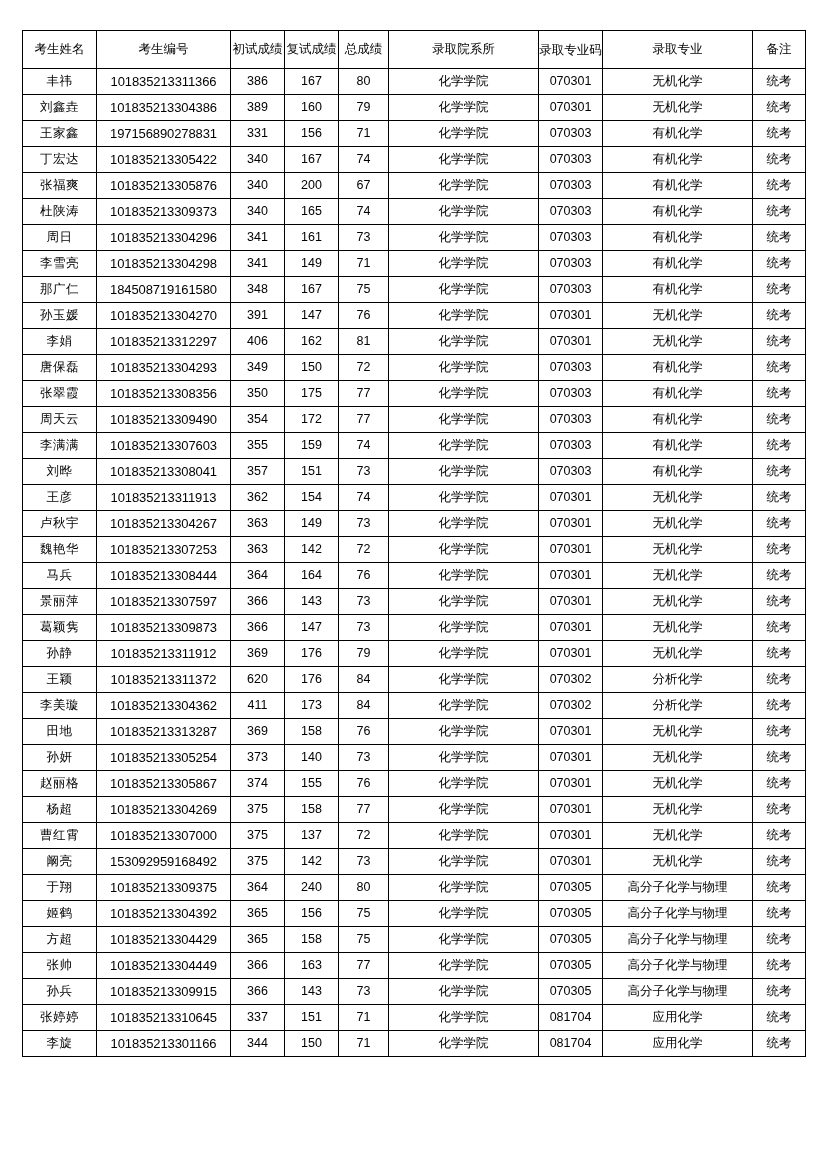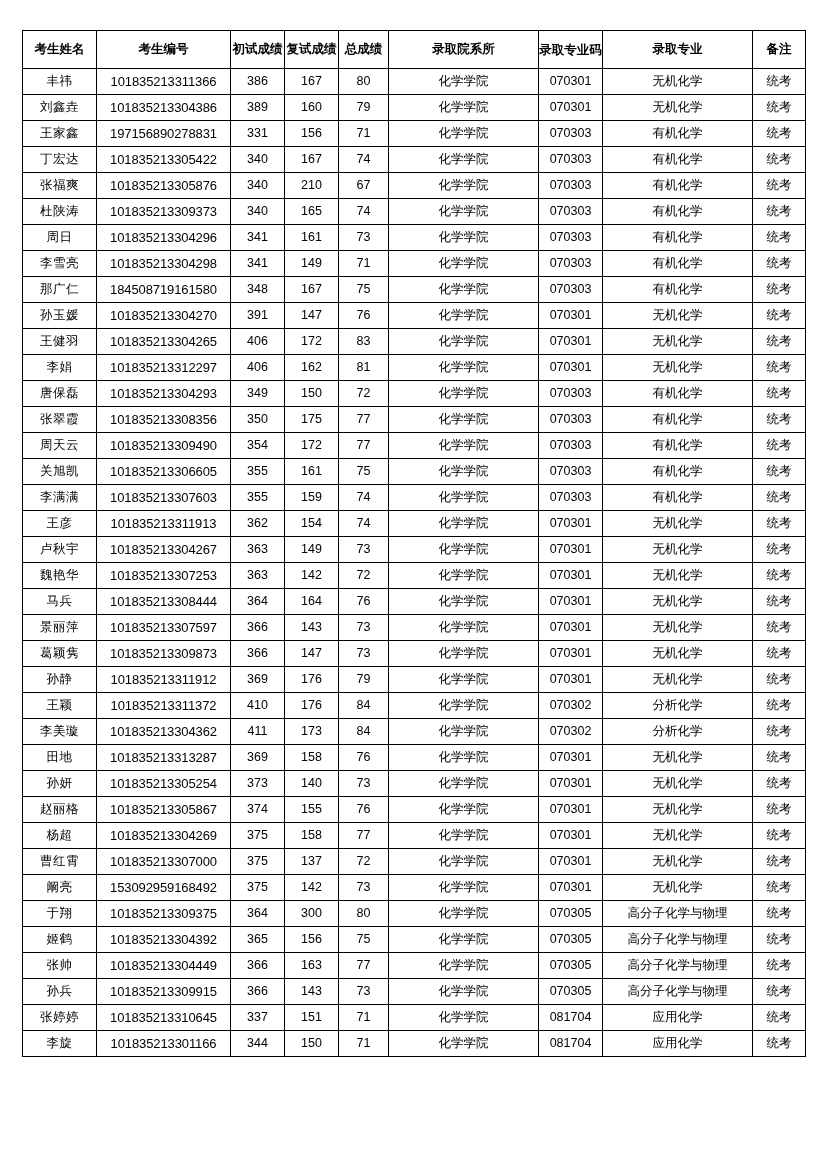--- a/index.html
+++ b/index.html
@@ -31,21 +31,21 @@
     border: 1px solid #000000;
     text-align: center;
     vertical-align: middle;
     padding: 0;
     height: 25px;
     line-height: 25px;
     overflow: hidden;
     white-space: nowrap;
   }
   table.admit thead th {
-    font-weight: bold;
+    font-weight: normal;
     height: 37px;
     line-height: 15px;
     font-size: 12.5px;
     margin-top: 22px;
   }
   
   col.c0 { width: 74px; }   
   col.c1 { width: 134px; }  
   col.c2 { width: 54px; }   
   col.c3 { width: 54px; }   
@@ -137,21 +137,21 @@
           <td>74</td>
           <td>化学学院</td>
           <td>070303</td>
           <td>有机化学</td>
           <td>统考</td>
         </tr>
         <tr>
           <td class="cell-name">张福爽</td>
           <td class="cell-num">101835213305876</td>
           <td>340</td>
-          <td>210</td>
+          <td>200</td>
           <td>67</td>
           <td>化学学院</td>
           <td>070303</td>
           <td>有机化学</td>
           <td>统考</td>
         </tr>
         <tr>
           <td class="cell-name">杜陕涛</td>
           <td class="cell-num">101835213309373</td>
           <td>340</td>
@@ -200,31 +200,20 @@
           <td class="cell-num">101835213304270</td>
           <td>391</td>
           <td>147</td>
           <td>76</td>
           <td>化学学院</td>
           <td>070301</td>
           <td>无机化学</td>
           <td>统考</td>
         </tr>
         <tr>
-          <td class="cell-name">王健羽</td>
-          <td class="cell-num">101835213304265</td>
-          <td>406</td>
-          <td>172</td>
-          <td>83</td>
-          <td>化学学院</td>
-          <td>070301</td>
-          <td>无机化学</td>
-          <td>统考</td>
-        </tr>
-        <tr>
           <td class="cell-name">李娟</td>
           <td class="cell-num">101835213312297</td>
           <td>406</td>
           <td>162</td>
           <td>81</td>
           <td>化学学院</td>
           <td>070301</td>
           <td>无机化学</td>
           <td>统考</td>
         </tr>
@@ -255,42 +244,42 @@
           <td class="cell-num">101835213309490</td>
           <td>354</td>
           <td>172</td>
           <td>77</td>
           <td>化学学院</td>
           <td>070303</td>
           <td>有机化学</td>
           <td>统考</td>
         </tr>
         <tr>
-          <td class="cell-name">关旭凯</td>
-          <td class="cell-num">101835213306605</td>
-          <td>355</td>
-          <td>161</td>
-          <td>75</td>
-          <td>化学学院</td>
-          <td>070303</td>
-          <td>有机化学</td>
-          <td>统考</td>
-        </tr>
-        <tr>
           <td class="cell-name">李满满</td>
           <td class="cell-num">101835213307603</td>
           <td>355</td>
           <td>159</td>
           <td>74</td>
           <td>化学学院</td>
           <td>070303</td>
           <td>有机化学</td>
           <td>统考</td>
         </tr>
         <tr>
+          <td class="cell-name">刘晔</td>
+          <td class="cell-num">101835213308041</td>
+          <td>357</td>
+          <td>151</td>
+          <td>73</td>
+          <td>化学学院</td>
+          <td>070303</td>
+          <td>有机化学</td>
+          <td>统考</td>
+        </tr>
+        <tr>
           <td class="cell-name">王彦</td>
           <td class="cell-num">101835213311913</td>
           <td>362</td>
           <td>154</td>
           <td>74</td>
           <td>化学学院</td>
           <td>070301</td>
           <td>无机化学</td>
           <td>统考</td>
         </tr>
@@ -356,21 +345,21 @@
           <td>176</td>
           <td>79</td>
           <td>化学学院</td>
           <td>070301</td>
           <td>无机化学</td>
           <td>统考</td>
         </tr>
         <tr>
           <td class="cell-name">王颖</td>
           <td class="cell-num">101835213311372</td>
-          <td>410</td>
+          <td>620</td>
           <td>176</td>
           <td>84</td>
           <td>化学学院</td>
           <td>070302</td>
           <td>分析化学</td>
           <td>统考</td>
         </tr>
         <tr>
           <td class="cell-name">李美璇</td>
           <td class="cell-num">101835213304362</td>
@@ -445,39 +434,50 @@
           <td>73</td>
           <td>化学学院</td>
           <td>070301</td>
           <td>无机化学</td>
           <td>统考</td>
         </tr>
         <tr>
           <td class="cell-name">于翔</td>
           <td class="cell-num">101835213309375</td>
           <td>364</td>
-          <td>300</td>
+          <td>240</td>
           <td>80</td>
           <td>化学学院</td>
           <td>070305</td>
           <td>高分子化学与物理</td>
           <td>统考</td>
         </tr>
         <tr>
           <td class="cell-name">姬鹤</td>
           <td class="cell-num">101835213304392</td>
           <td>365</td>
           <td>156</td>
           <td>75</td>
           <td>化学学院</td>
           <td>070305</td>
           <td>高分子化学与物理</td>
           <td>统考</td>
         </tr>
         <tr>
+          <td class="cell-name">方超</td>
+          <td class="cell-num">101835213304429</td>
+          <td>365</td>
+          <td>158</td>
+          <td>75</td>
+          <td>化学学院</td>
+          <td>070305</td>
+          <td>高分子化学与物理</td>
+          <td>统考</td>
+        </tr>
+        <tr>
           <td class="cell-name">张帅</td>
           <td class="cell-num">101835213304449</td>
           <td>366</td>
           <td>163</td>
           <td>77</td>
           <td>化学学院</td>
           <td>070305</td>
           <td>高分子化学与物理</td>
           <td>统考</td>
         </tr>

